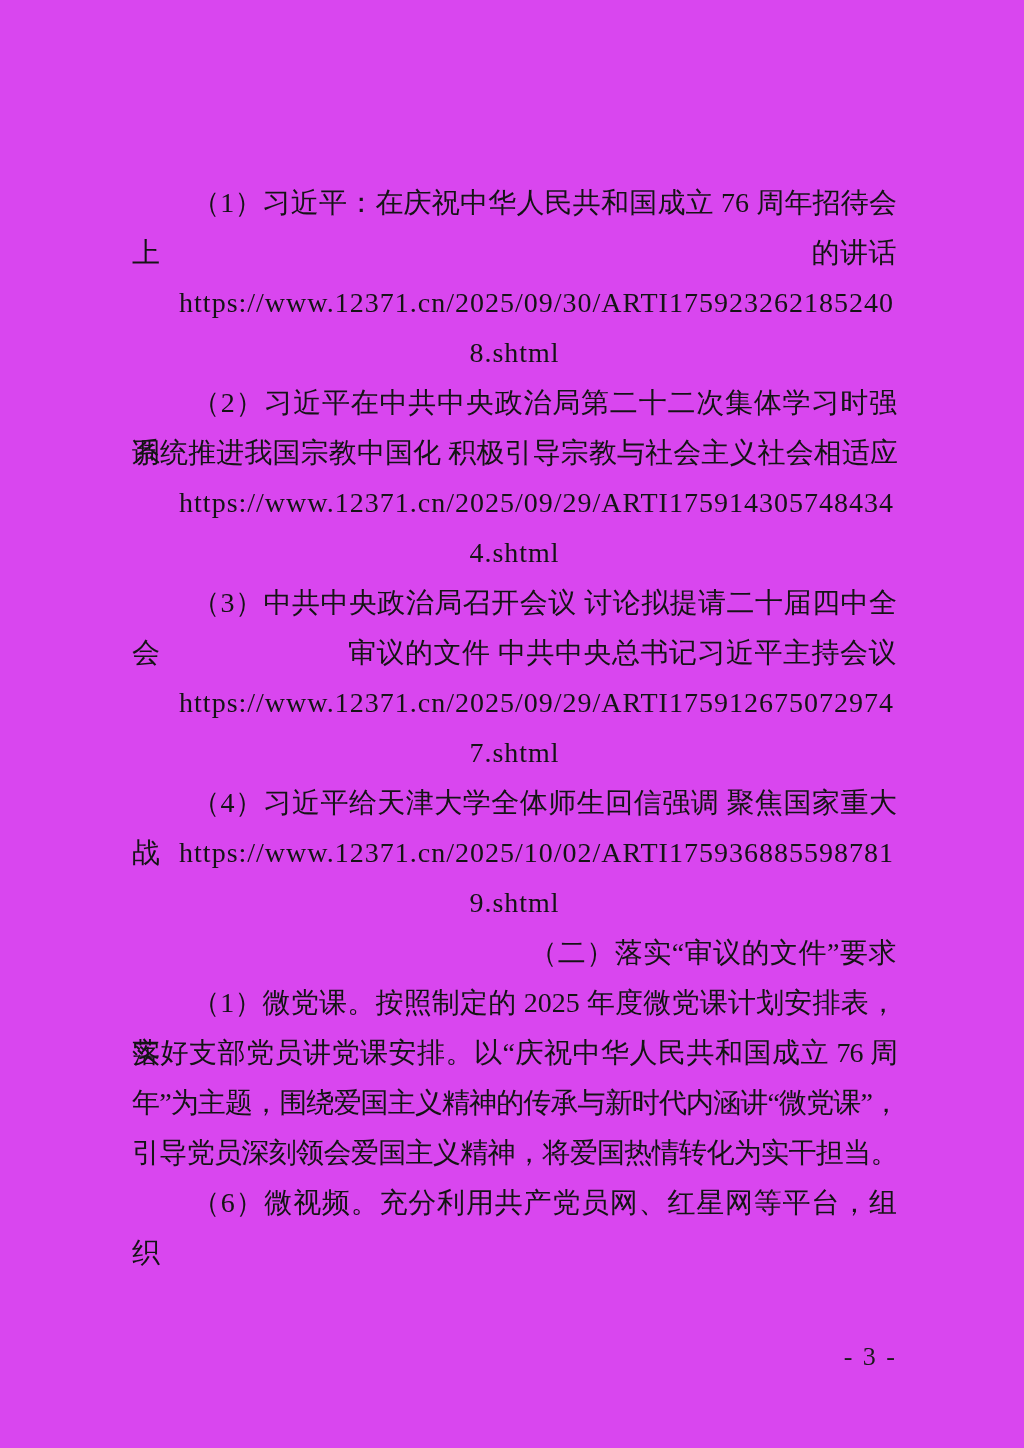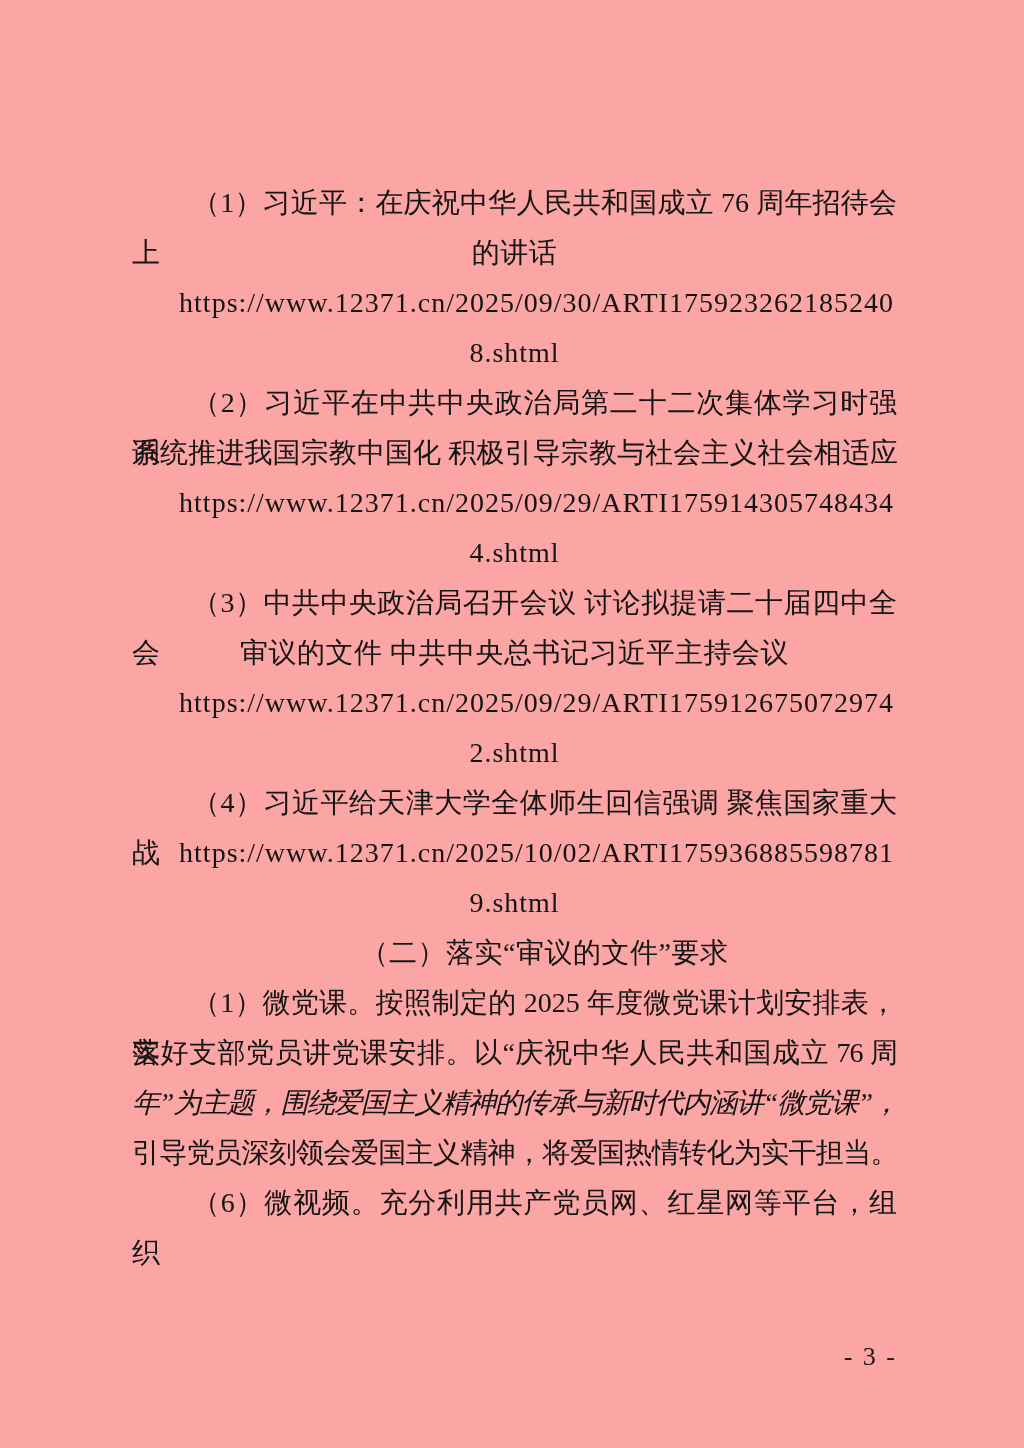--- a/index.html
+++ b/index.html
@@ -13,47 +13,47 @@
     background: #ffffff;
     color: #141414;
     font-family: "Liberation Serif", "DejaVu Serif", serif;
     overflow: hidden;
   }
   .doc-page {
     position: absolute;
     left: 0; top: 0;
     width: 1024px;
     height: 1448px;
-    background: #fca5a5;
+    background: #d946ef;
   }
   .doc-body {
     position: absolute;
     left: 132px;
     top: 178px;
     width: 765px;
   }
   .line {
     font-size: 28px;
     height: 50px;
     line-height: 50px;
     white-space: nowrap;
-    text-align: center;
+    text-align: right;
     letter-spacing: 0.5px;
   }
   
   .line.just {
     white-space: normal;
     text-align: justify;
     text-align-last: justify;
     letter-spacing: 0;
   }
   .line.indent { text-indent: 60px; }
   .line.tight1 { letter-spacing: -1px; }
   .line.tight2 { letter-spacing: -1.5px; }
-  .line.tight3 { letter-spacing: -3px; font-style: italic; }
+  .line.tight3 { letter-spacing: -3px; }
   .line.url {
     font-family: Liberation Serif, serif;
     letter-spacing: 1px;
     white-space: nowrap;
     text-align: center;
   }
   .line.url-first { text-indent: 44px; }
   .heading {
     font-weight: 400;
   }
@@ -78,21 +78,21 @@
     <div class="line url">8.shtml</div>
 
     <div class="line just indent">（2）习近平在中共中央政治局第二十二次集体学习时强调</div>
     <div class="line just tight1">系统推进我国宗教中国化 积极引导宗教与社会主义社会相适应</div>
     <div class="line url url-first">https://www.12371.cn/2025/09/29/ARTI175914305748434</div>
     <div class="line url">4.shtml</div>
 
     <div class="line just indent">（3）中共中央政治局召开会议 讨论拟提请二十届四中全会</div>
     <div class="line">审议的文件 中共中央总书记习近平主持会议</div>
     <div class="line url url-first">https://www.12371.cn/2025/09/29/ARTI175912675072974</div>
-    <div class="line url">2.shtml</div>
+    <div class="line url">7.shtml</div>
 
     <div class="line just indent">（4）习近平给天津大学全体师生回信强调 聚焦国家重大战</div>
     <div class="line url url-first">https://www.12371.cn/2025/10/02/ARTI175936885598781</div>
     <div class="line url">9.shtml</div>
 
     <div class="line indent heading">（二）落实“审议的文件”要求</div>
 
     <div class="line just indent">（1）微党课。按照制定的 2025 年度微党课计划安排表，落</div>
     <div class="line just tight1">实好支部党员讲党课安排。以“庆祝中华人民共和国成立 76 周</div>
     <div class="line just tight3">年”为主题，围绕爱国主义精神的传承与新时代内涵讲“微党课”，</div>

